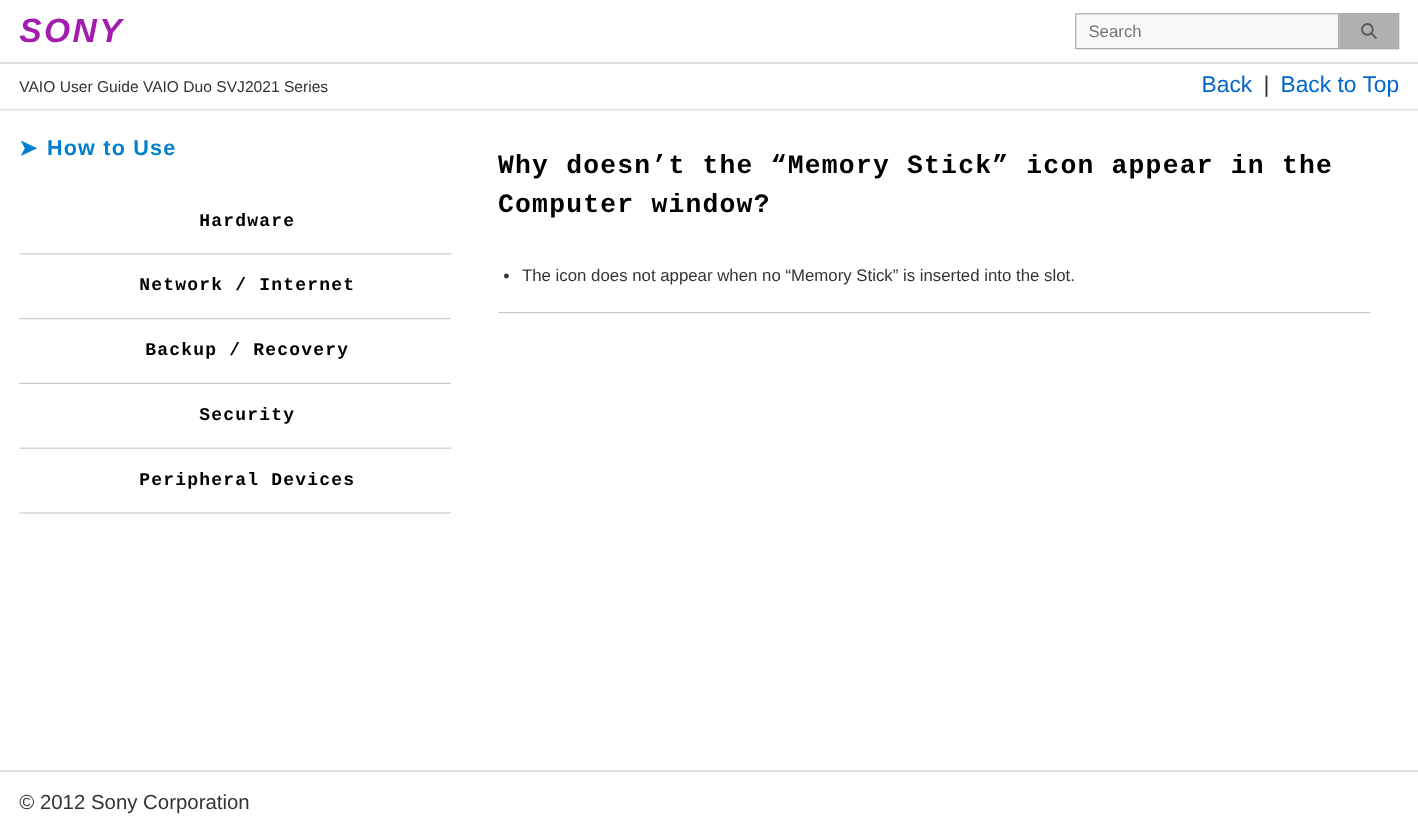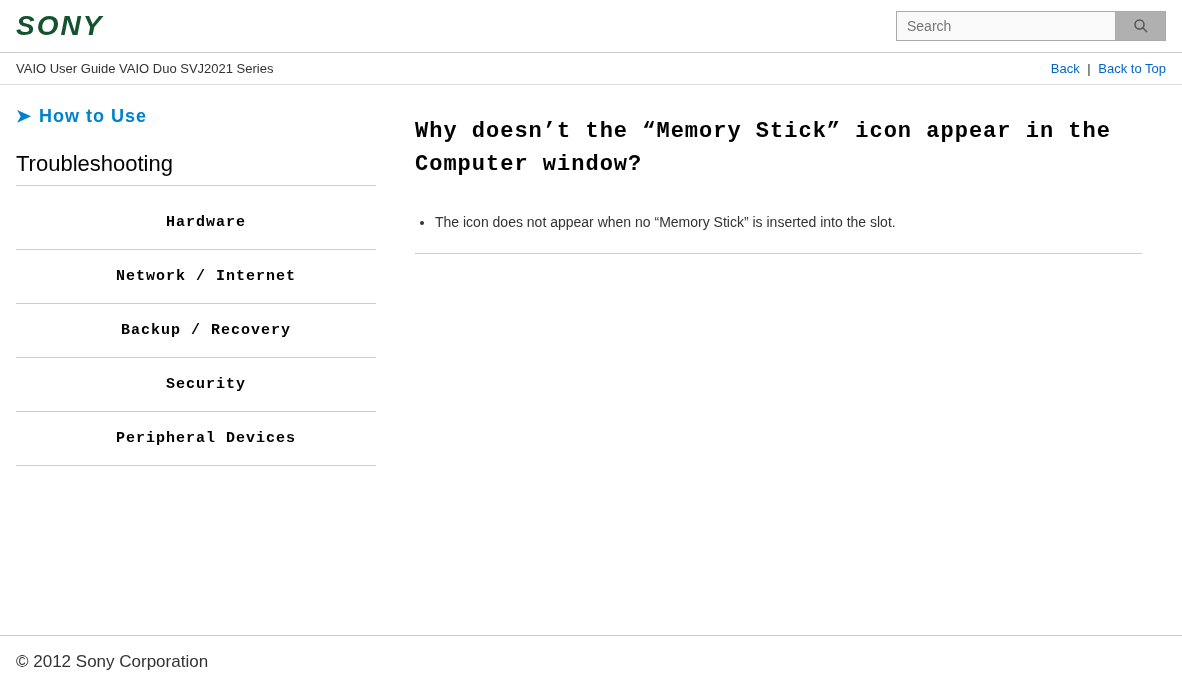--- a/index.html
+++ b/index.html
@@ -24,21 +24,21 @@
       justify-content: space-between;
       padding: 10px 16px;
       border-bottom: 1px solid #ccc;
       background: #ffffff;
     }
 
     .sony-logo {
       font-size: 28px;
       font-weight: 900;
       letter-spacing: 2px;
-      color: #14532d;
+      color: #a21caf;
       font-style: italic;
     }
 
     .search-area {
       display: flex;
       align-items: center;
     }
 
     .search-input {
       width: 220px;
@@ -76,21 +76,21 @@
       border-bottom: 1px solid #ddd;
       gap: 36px;
     }
 
     .breadcrumb {
       font-size: 13px;
       color: #333;
     }
 
     .nav-links {
-      font-size: 13px;
+      font-size: 19px;
     }
 
     .nav-links a {
       color: #0066cc;
       text-decoration: none;
     }
 
     .nav-separator {
       margin: 0 4px;
       color: #333;
@@ -226,21 +226,20 @@
 </div>
 
 <div class="main-layout">
 
   <div class="sidebar">
     <div class="how-to-use">
       <span class="chevron-icon">➤</span>
       <span class="how-to-use-label">How to Use</span>
     </div>
 
-    <div class="troubleshooting-heading">Troubleshooting</div>
 
     <a class="sidebar-nav-item" href="#">Hardware</a>
     <a class="sidebar-nav-item" href="#">Network / Internet</a>
     <a class="sidebar-nav-item" href="#">Backup / Recovery</a>
     <a class="sidebar-nav-item" href="#">Security</a>
     <a class="sidebar-nav-item" href="#">Peripheral Devices</a>
   </div>
 
   <div class="content-area">
     <h1 class="content-title">Why doesn’t the “Memory Stick” icon appear in the Computer window?</h1>

